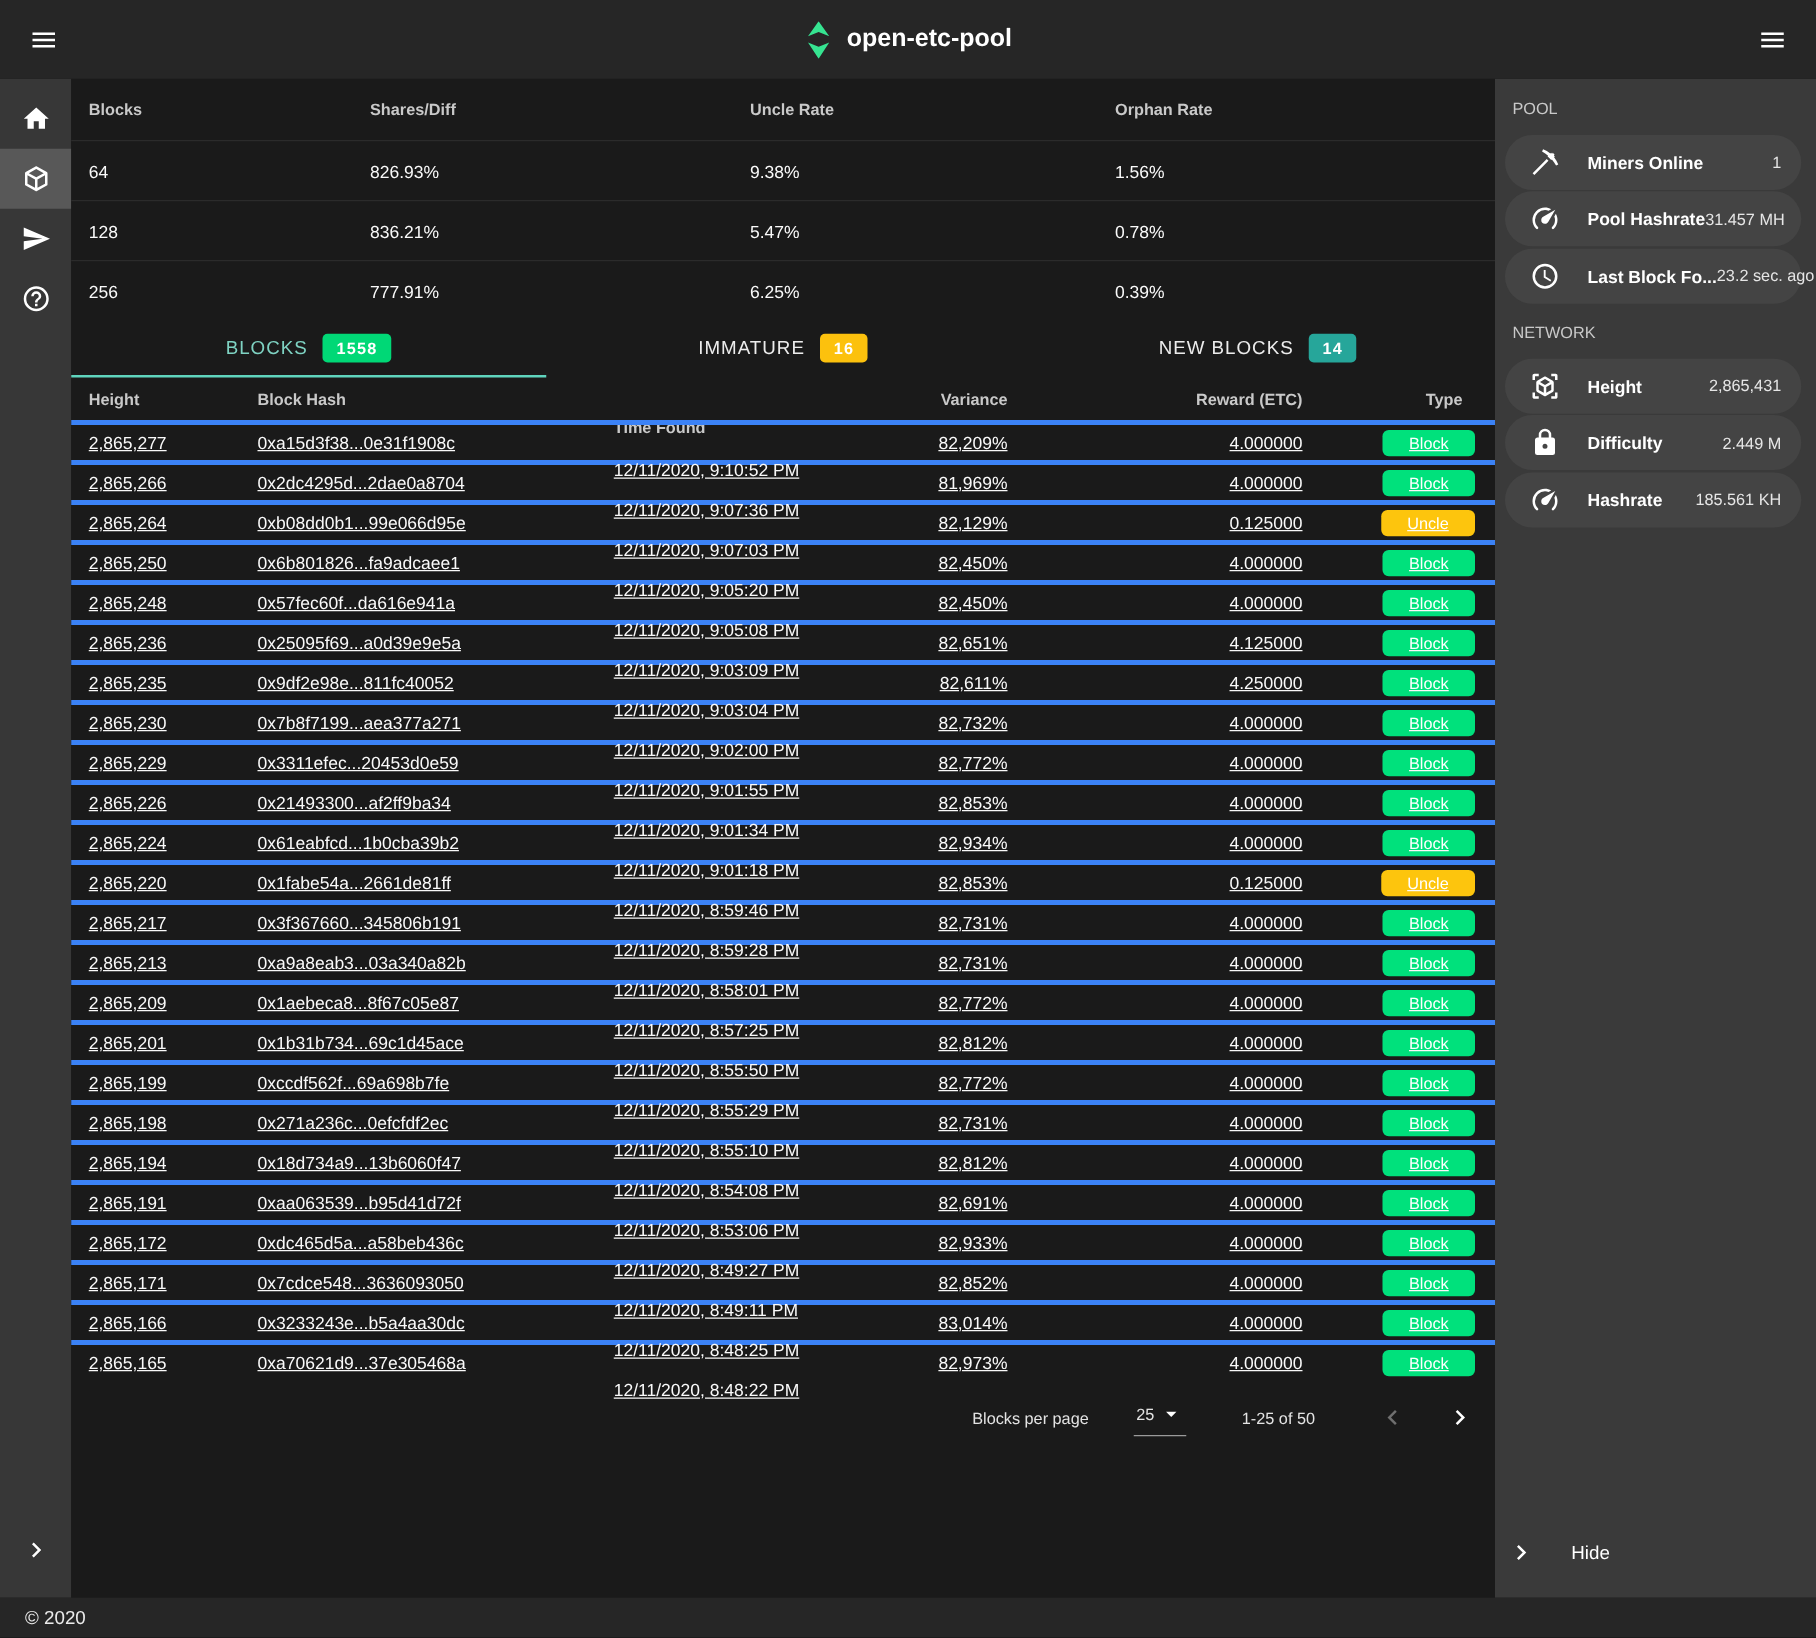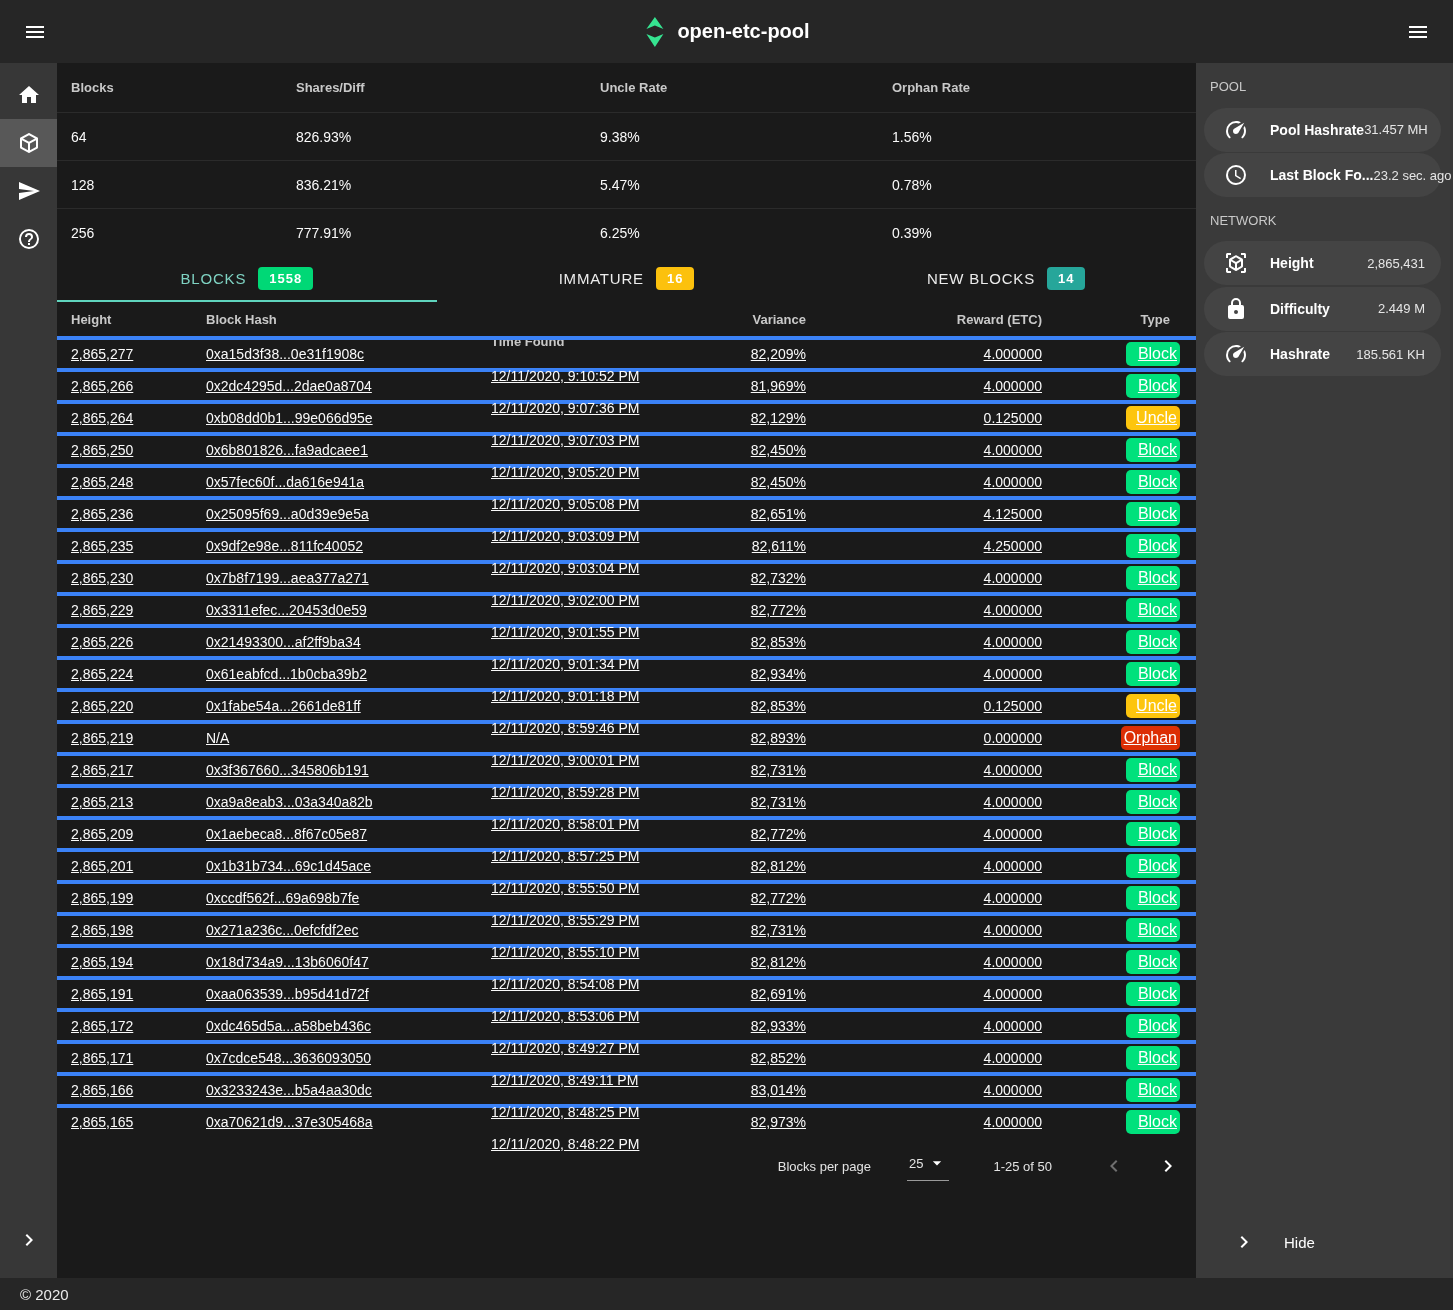--- a/index.html
+++ b/index.html
@@ -53,22 +53,22 @@
   .block-row { height:32px; display:flex; align-items:center; padding-left:14px;
                border-top:4px solid #3b82f6; font-size:14px; color:#fafafa;text-decoration:underline; }
   .bc-height { width:135px; }
   .bc-hash   { width:285px; }
   .bc-time   { width:230px;margin-top:44px; }
   .bc-variance { width:85px; text-align:right; }
   .bc-reward { width:236px; text-align:right; }
   .bc-type   { flex:1; display:flex; justify-content:flex-end; padding-right:16px; }
   .bh-type   { flex:1; text-align:right; padding-right:26px; }
 
-  .chip { min-width:54px; text-align:right; border-radius:5px; padding:3px 3px;
-          font-size:16px; color:#fff; }
+  .chip { min-width:54px; text-align:right; border-radius:5px; padding:3px 21px;
+          font-size:13px; color:#fff; }
   .chip-block  { background:#00e17c; }
   .chip-uncle  { background:#fdc50d; }
   .chip-orphan { background:#dc2e04; }
 
   .pagination { height:60px; display:flex; align-items:center; justify-content:flex-end;
                 padding-right:14px; font-size:13px; color:#e3e3e3; }
   .page-size { display:flex; align-items:center; gap:4px; margin-left:36px;
                border-bottom:1px solid #9a9a9a; padding:2px 2px 7px 2px; cursor:pointer; }
   .range-label { margin-left:44px; }
   .page-prev { margin-left:48px; color:#6f6f6f; }
@@ -81,21 +81,21 @@
   .rightbar { width:257px; background:#3a3a3a; display:flex; flex-direction:column; }
   .panel-title { padding:16px 14px 12px; font-size:13px; color:#c9c9c9; }
   .panel-title.second { padding-top:14px; }
   .panel-item { height:44px; margin:1.5px 12px 1.5px 8px; background:#444444; border-radius:22px;
                 display:flex; align-items:center; padding:0 16px 0 14px; }
   .panel-icon { width:24px; height:24px; color:#fff; margin-left:6px; flex:none; }
   .panel-icon svg { width:100%; height:100%; fill:currentColor; }
   .panel-label { margin-left:22px; font-weight:bold; font-size:14px; white-space:nowrap; }
   .panel-value { margin-left:auto; font-size:13px; color:#e6e6e6; white-space:nowrap; }
   .hide-row { margin-top:auto; margin-bottom:14px; height:44px; display:flex;
-              align-items:center; padding-left:36px; cursor:pointer; }
+              align-items:center; padding-left:9px; cursor:pointer; }
   .hide-label { margin-left:28px; font-size:15px; color:#fff; }
 
   
   .footer { height:32px; background:#262626; display:flex; align-items:center;
             padding-left:20px; font-size:15px; color:#eaeaea; }
 </style>
 </head>
 <body>
 
 <header class="topbar">
@@ -333,30 +333,20 @@
           <span class="bc-height">2,865,220</span>
           <span class="bc-hash">0x1fabe54a...2661de81ff</span>
           <span class="bc-time">12/11/2020, 8:59:46 PM</span>
           <span class="bc-variance">82,853%</span>
           <span class="bc-reward">0.125000</span>
           <span class="bc-type">
             <span class="chip chip-uncle">Uncle</span>
           </span>
         </div>
         <div class="block-row">
-          <span class="bc-height">2,865,219</span>
-          <span class="bc-hash">N/A</span>
-          <span class="bc-time">12/11/2020, 9:00:01 PM</span>
-          <span class="bc-variance">82,893%</span>
-          <span class="bc-reward">0.000000</span>
-          <span class="bc-type">
-            <span class="chip chip-orphan">Orphan</span>
-          </span>
-        </div>
-        <div class="block-row">
           <span class="bc-height">2,865,217</span>
           <span class="bc-hash">0x3f367660...345806b191</span>
           <span class="bc-time">12/11/2020, 8:59:28 PM</span>
           <span class="bc-variance">82,731%</span>
           <span class="bc-reward">4.000000</span>
           <span class="bc-type">
             <span class="chip chip-block">Block</span>
           </span>
         </div>
         <div class="block-row">
@@ -495,20 +485,29 @@
               <path d="M8.59,16.58L13.17,12L8.59,7.41L10,6L16,12L10,18L8.59,16.58Z"></path>
             </svg>
         </span>
       </button>
     </div>
   </main>
 
   <aside class="rightbar">
     <div class="panel-title">POOL</div>
     <div id="pool-items">
+        <div class="panel-item">
+          <span class="panel-icon">
+            <svg viewBox="0 0 24 24">
+              <path d="M14.79,10.62L3.5,21.9L2.1,20.5L13.38,9.21L14.79,10.62M19.27,7.73L19.86,7.14L19.07,6.35L19.71,5.71L18.29,4.29L17.65,4.93L16.86,4.14L16.27,4.73C14.53,3.31 12.57,2.17 10.47,1.37L9.64,3.16C11.39,4.08 13,5.19 14.5,6.5L14,7L17,10L17.5,9.5C18.81,11 19.92,12.61 20.84,14.36L22.63,13.53C21.83,11.43 20.69,9.47 19.27,7.73Z"></path>
+            </svg>
+          </span>
+          <span class="panel-label">Miners Online</span>
+          <span class="panel-value">1</span>
+        </div>
         <div class="panel-item">
           <span class="panel-icon">
             <svg viewBox="0 0 24 24">
               <path d="M12,16A3,3 0 0,1 9,13C9,11.88 9.61,10.9 10.5,10.39L20.21,4.77L14.68,14.35C14.18,15.33 13.17,16 12,16M12,3C13.81,3 15.5,3.5 16.97,4.32L14.87,5.53C14,5.19 13,5 12,5A8,8 0 0,0 4,13C4,15.21 4.89,17.21 6.34,18.65H6.35C6.74,19.04 6.74,19.67 6.35,20.06C5.96,20.45 5.32,20.45 4.93,20.07V20.07C3.12,18.26 2,15.76 2,13A10,10 0 0,1 12,3M22,13C22,15.76 20.88,18.26 19.07,20.07V20.07C18.68,20.45 18.05,20.45 17.66,20.06C17.27,19.67 17.27,19.04 17.66,18.65V18.65C19.11,17.2 20,15.21 20,13C20,12 19.81,11 19.46,10.1L20.67,8C21.5,9.5 22,11.18 22,13Z"></path>
             </svg>
           </span>
           <span class="panel-label">Pool Hashrate</span>
           <span class="panel-value">31.457 MH</span>
         </div>
         <div class="panel-item">

